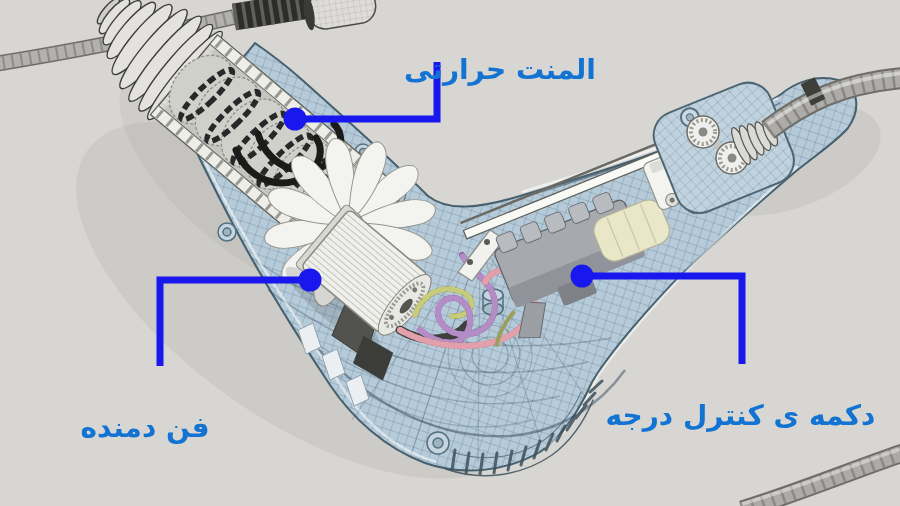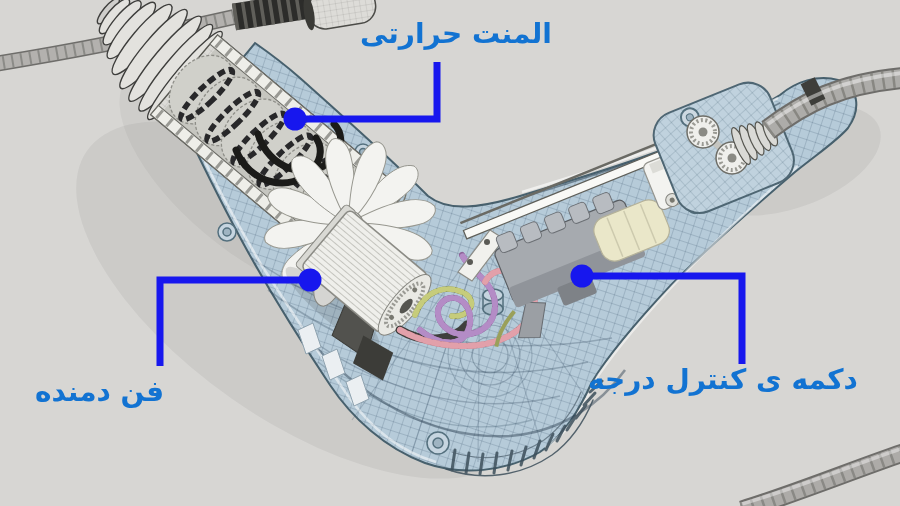--- a/index.html
+++ b/index.html
@@ -3,22 +3,22 @@
 <meta charset="utf-8">
 <style>
   html,body{margin:0;padding:0;background:#888;}
   #stage{
     position:relative;width:900px;height:506px;overflow:hidden;
     background:#d7d6d3;font-family:"DejaVu Sans",sans-serif;
   }
   #stage svg{position:absolute;left:0;top:0;}
   .callout-label{
     position:absolute;color:#1273d2;direction:rtl;unicode-bidi:embed;
-    font:700 28px/1.35 "DejaVu Sans",sans-serif;text-align:left;
-    letter-spacing:0;white-space:nowrap;
+    font:700 28px/1.35 "DejaVu Sans",sans-serif;text-align:center;
+    letter-spacing:0;white-space:nowrap;margin-top:36px;
   }
   #lbl-heat{left:360px;top:15px;width:280px;}
   #lbl-fan{left:35px;top:373px;width:220px;}
   #lbl-temp{left:588px;top:361px;width:305px;}
 </style>
 </head>
 <body>
 
 <div id="stage">
 <svg width="900" height="506" viewBox="0 0 900 506">

